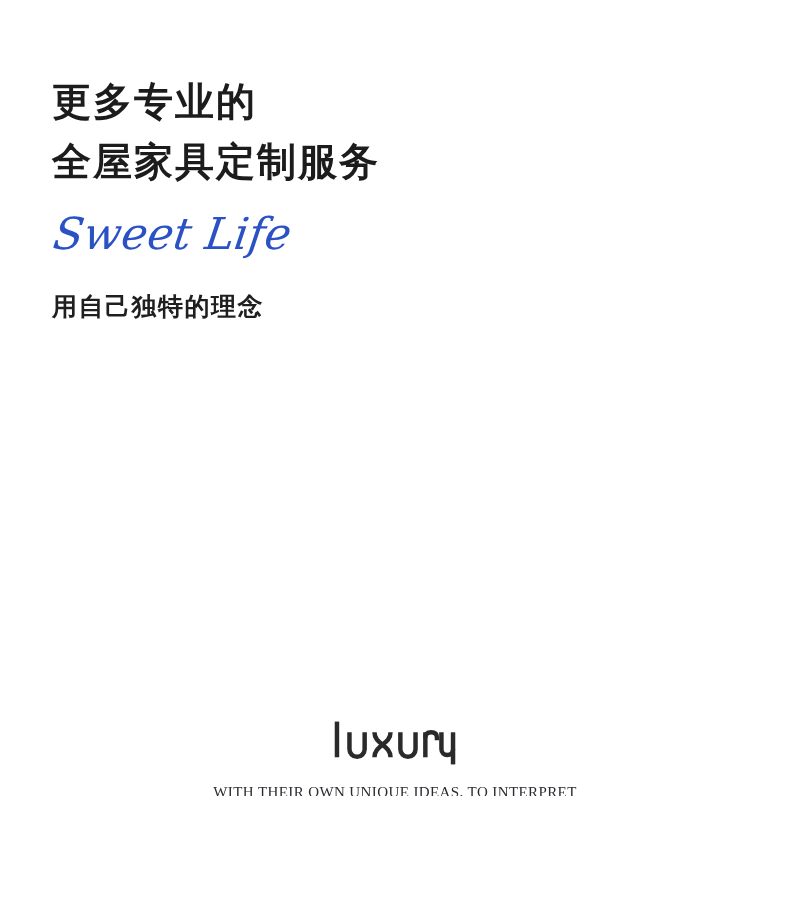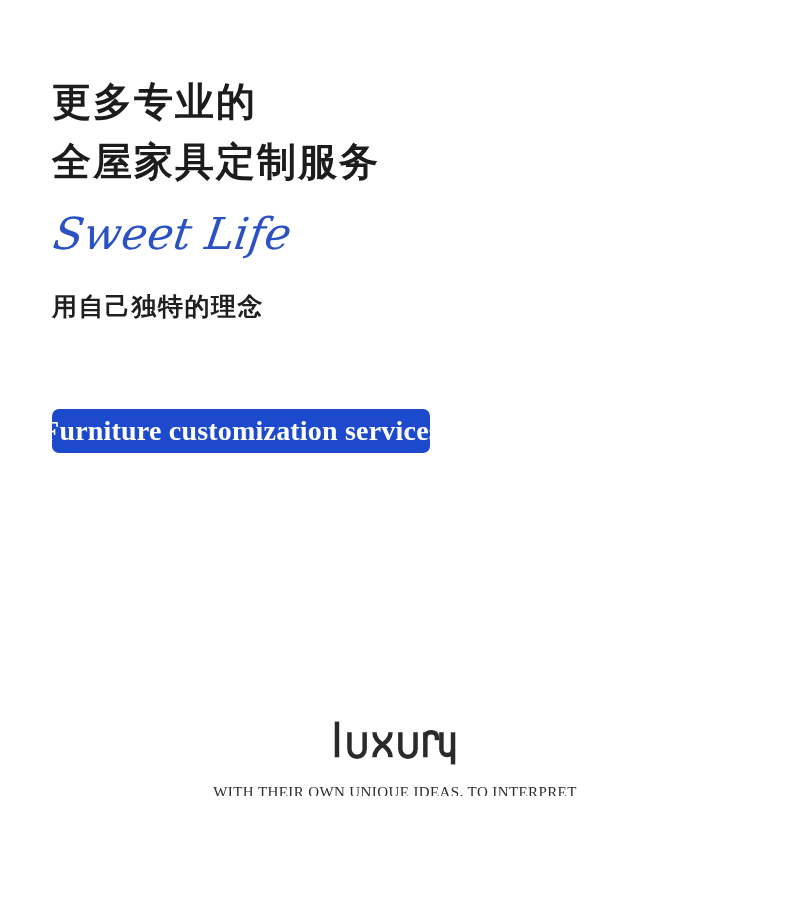--- a/index.html
+++ b/index.html
@@ -111,23 +111,20 @@
     <span>更多专业的</span><br>
     <span>全屋家具定制服务</span>
   </h1>
 
   <div class="script-tagline">Sweet Life</div>
 
   <p class="intro">
     <span>用自己独特的理念</span><br>
   </p>
 
-  <button class="cta-button">
-    <span class="cta-label">Furniture customization services</span>
-  </button>
 
   <div class="footer-block">
     <div class="logo-wrap" role="img" aria-label="luxury">
       <svg viewBox="0 0 140 56" xmlns="http://www.w3.org/2000/svg" fill="none" stroke="#2a2a2a" stroke-width="5" stroke-linecap="butt">
 
         <path d="M5,4 V44"></path>
 
         <path d="M19,16 V35 A8.5,8.5 0 0 0 36,35 V16"></path>
 
         <path d="M47,16 C47,30 65,30 65,44"></path>

